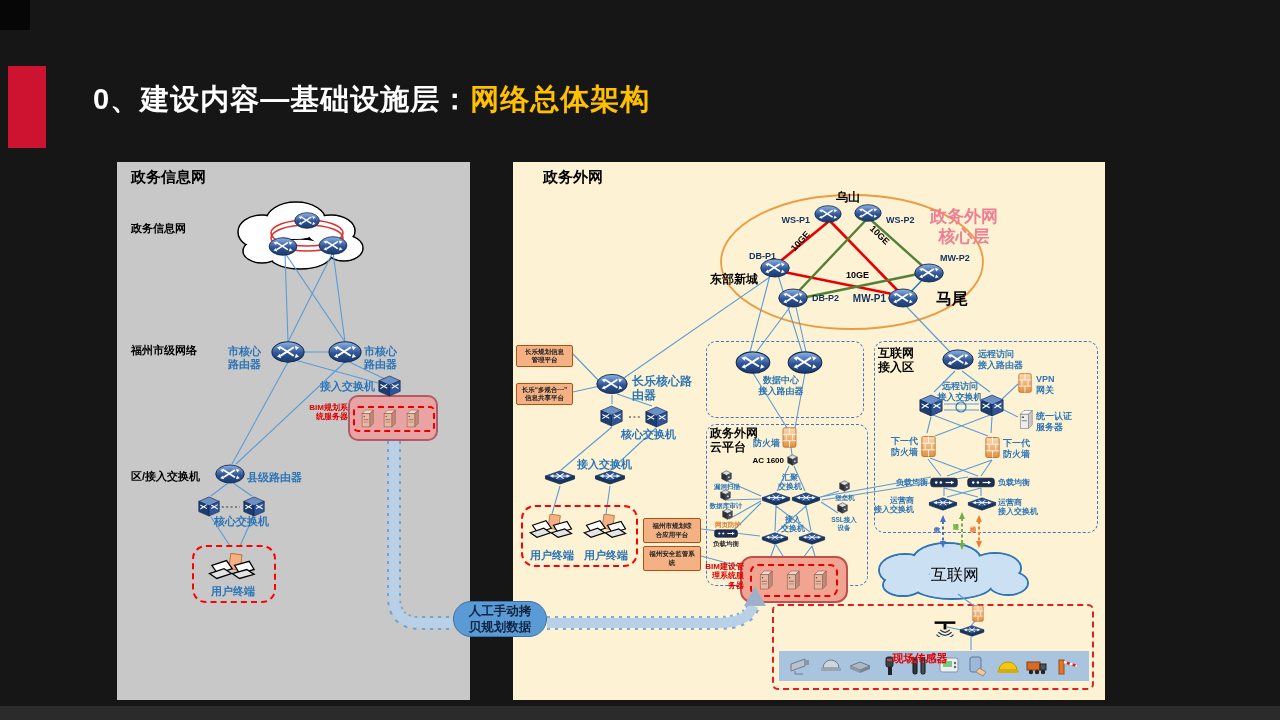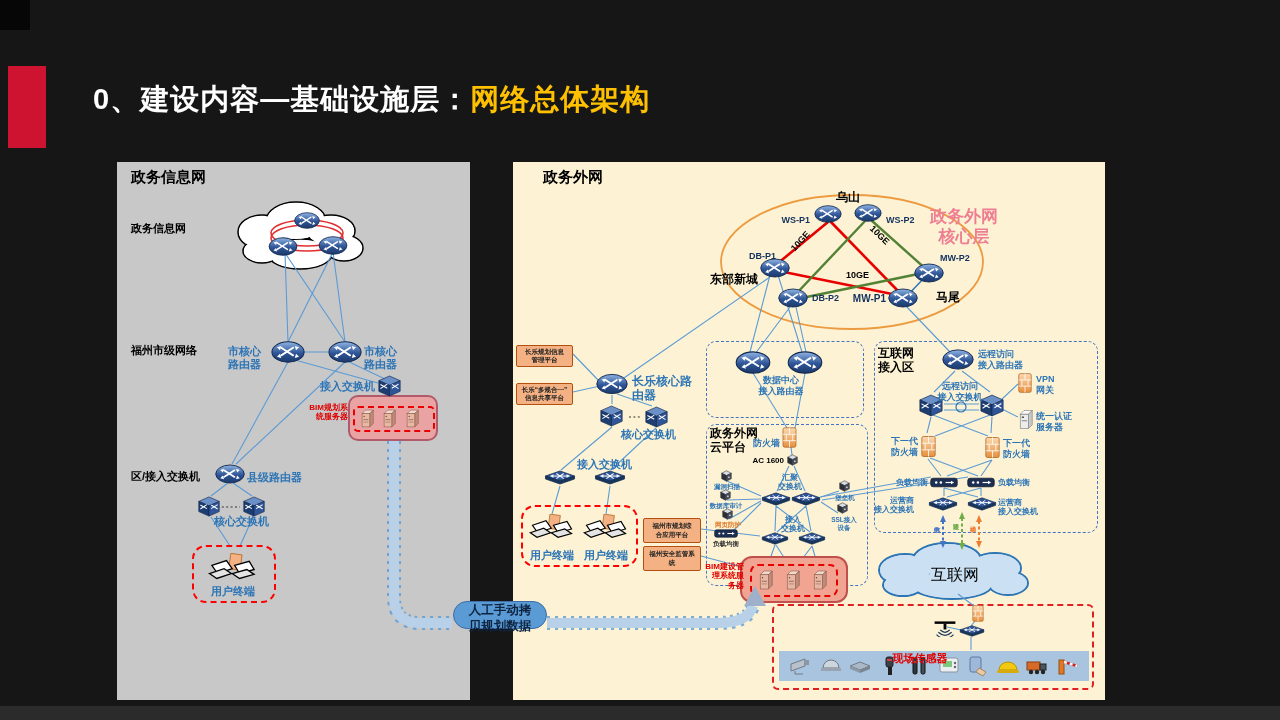--- a/index.html
+++ b/index.html
@@ -23,22 +23,22 @@
 .pinkbox2{background:#f2a492;border:2px solid #c0504d;border-radius:12px}
 .rdash{border:2px dashed #e80000;border-radius:5px}
 .termbox{position:absolute;z-index:3;border:2.5px dashed #ff0000;border-radius:14px}
 .obox{position:absolute;z-index:3;background:#f4b183;border:1.5px solid #b4500f;border-radius:2px;
   display:flex;align-items:center;justify-content:center;text-align:center;
   font-size:6.5px;font-weight:bold;color:#222;line-height:1.25;white-space:pre-line}
 .arrowhead{position:absolute;z-index:6;width:0;height:0;
   border-left:11px solid transparent;border-right:11px solid transparent;border-bottom:20px solid #9fb0cb}
 #title{position:absolute;left:93px;top:80px;font-size:29px;font-weight:bold;color:#fff;z-index:2;letter-spacing:1px}
 #title .hl{color:#ffc000}
-#conn-box{position:absolute;left:453px;top:601px;width:94px;height:28px;background:#5b9bd5;
-  border:1.5px solid #3d6ea5;border-radius:20px;z-index:6;display:flex;justify-content:center}
+#conn-box{position:absolute;left:453px;top:601px;width:94px;height:36px;background:#5b9bd5;
+  border:1.5px solid #3d6ea5;border-radius:20px;z-index:6;display:flex;align-items:center;justify-content:center}
 #conn-box div{font-size:12.5px;font-weight:bold;color:#0e2440;text-align:center;white-space:pre-line;line-height:1.3}
 .strip{position:absolute;left:779px;top:651px;width:310px;height:30px;background:#a9c4de;z-index:3;
   display:flex;align-items:center;justify-content:space-between;padding:0 10px}
 .vtxt{writing-mode:vertical-rl;font-size:6px;font-weight:bold;line-height:1}
 </style>
 </head>
 <body>
 
 <svg width="0" height="0" style="position:absolute" aria-hidden="true">
 <defs>
@@ -541,21 +541,21 @@
 <div class="lbl b blk" style="left:836px;top:190px;font-size:12px">乌山</div>
 <div class="lbl b navy rgt" style="left:770px;top:215px;width:40px;font-size:9px">WS-P1</div>
 <div class="lbl b navy" style="left:886px;top:215px;width:40px;font-size:9px">WS-P2</div>
 <div class="lbl b ctr" style="left:918px;top:207px;width:92px;font-size:17px;color:#ee7f93">政务外网
 核心层</div>
 <div class="lbl b navy" style="left:749px;top:251px;width:40px;font-size:9px">DB-P1</div>
 <div class="lbl b blk" style="left:710px;top:272px;font-size:12px">东部新城</div>
 <div class="lbl b navy" style="left:940px;top:253px;width:47px;font-size:9px">MW-P2</div>
 <div class="lbl b navy" style="left:812px;top:293px;width:40px;font-size:9px">DB-P2</div>
 <div class="lbl b navy rgt" style="left:846px;top:293px;width:40px;font-size:10px">MW-P1</div>
-<div class="lbl b blk" style="left:936px;top:290px;font-size:12px">马尾</div>
+<div class="lbl b blk" style="left:936px;top:290px;font-size:16px">马尾</div>
 <div class="lbl b blk" style="left:789px;top:236px;font-size:9px;transform:rotate(-48deg)">10GE</div>
 <div class="lbl b blk" style="left:868px;top:230px;font-size:9px;transform:rotate(44deg)">10GE</div>
 <div class="lbl b blk" style="left:846px;top:270px;font-size:9px">10GE</div>
 
 <div class="lbl b blue" style="left:632px;top:374px;width:70px;font-size:12px">长乐核心路
 由器</div>
 <div class="lbl b blue" style="left:621px;top:428px;width:64px;font-size:11px">核心交换机</div>
 <div class="lbl b blue" style="left:577px;top:458px;width:60px;font-size:11px">接入交换机</div>
 <div class="lbl b blue ctr" style="left:528px;top:549px;width:48px;font-size:11px">用户终端</div>
 <div class="lbl b blue ctr" style="left:582px;top:549px;width:48px;font-size:11px">用户终端</div>

